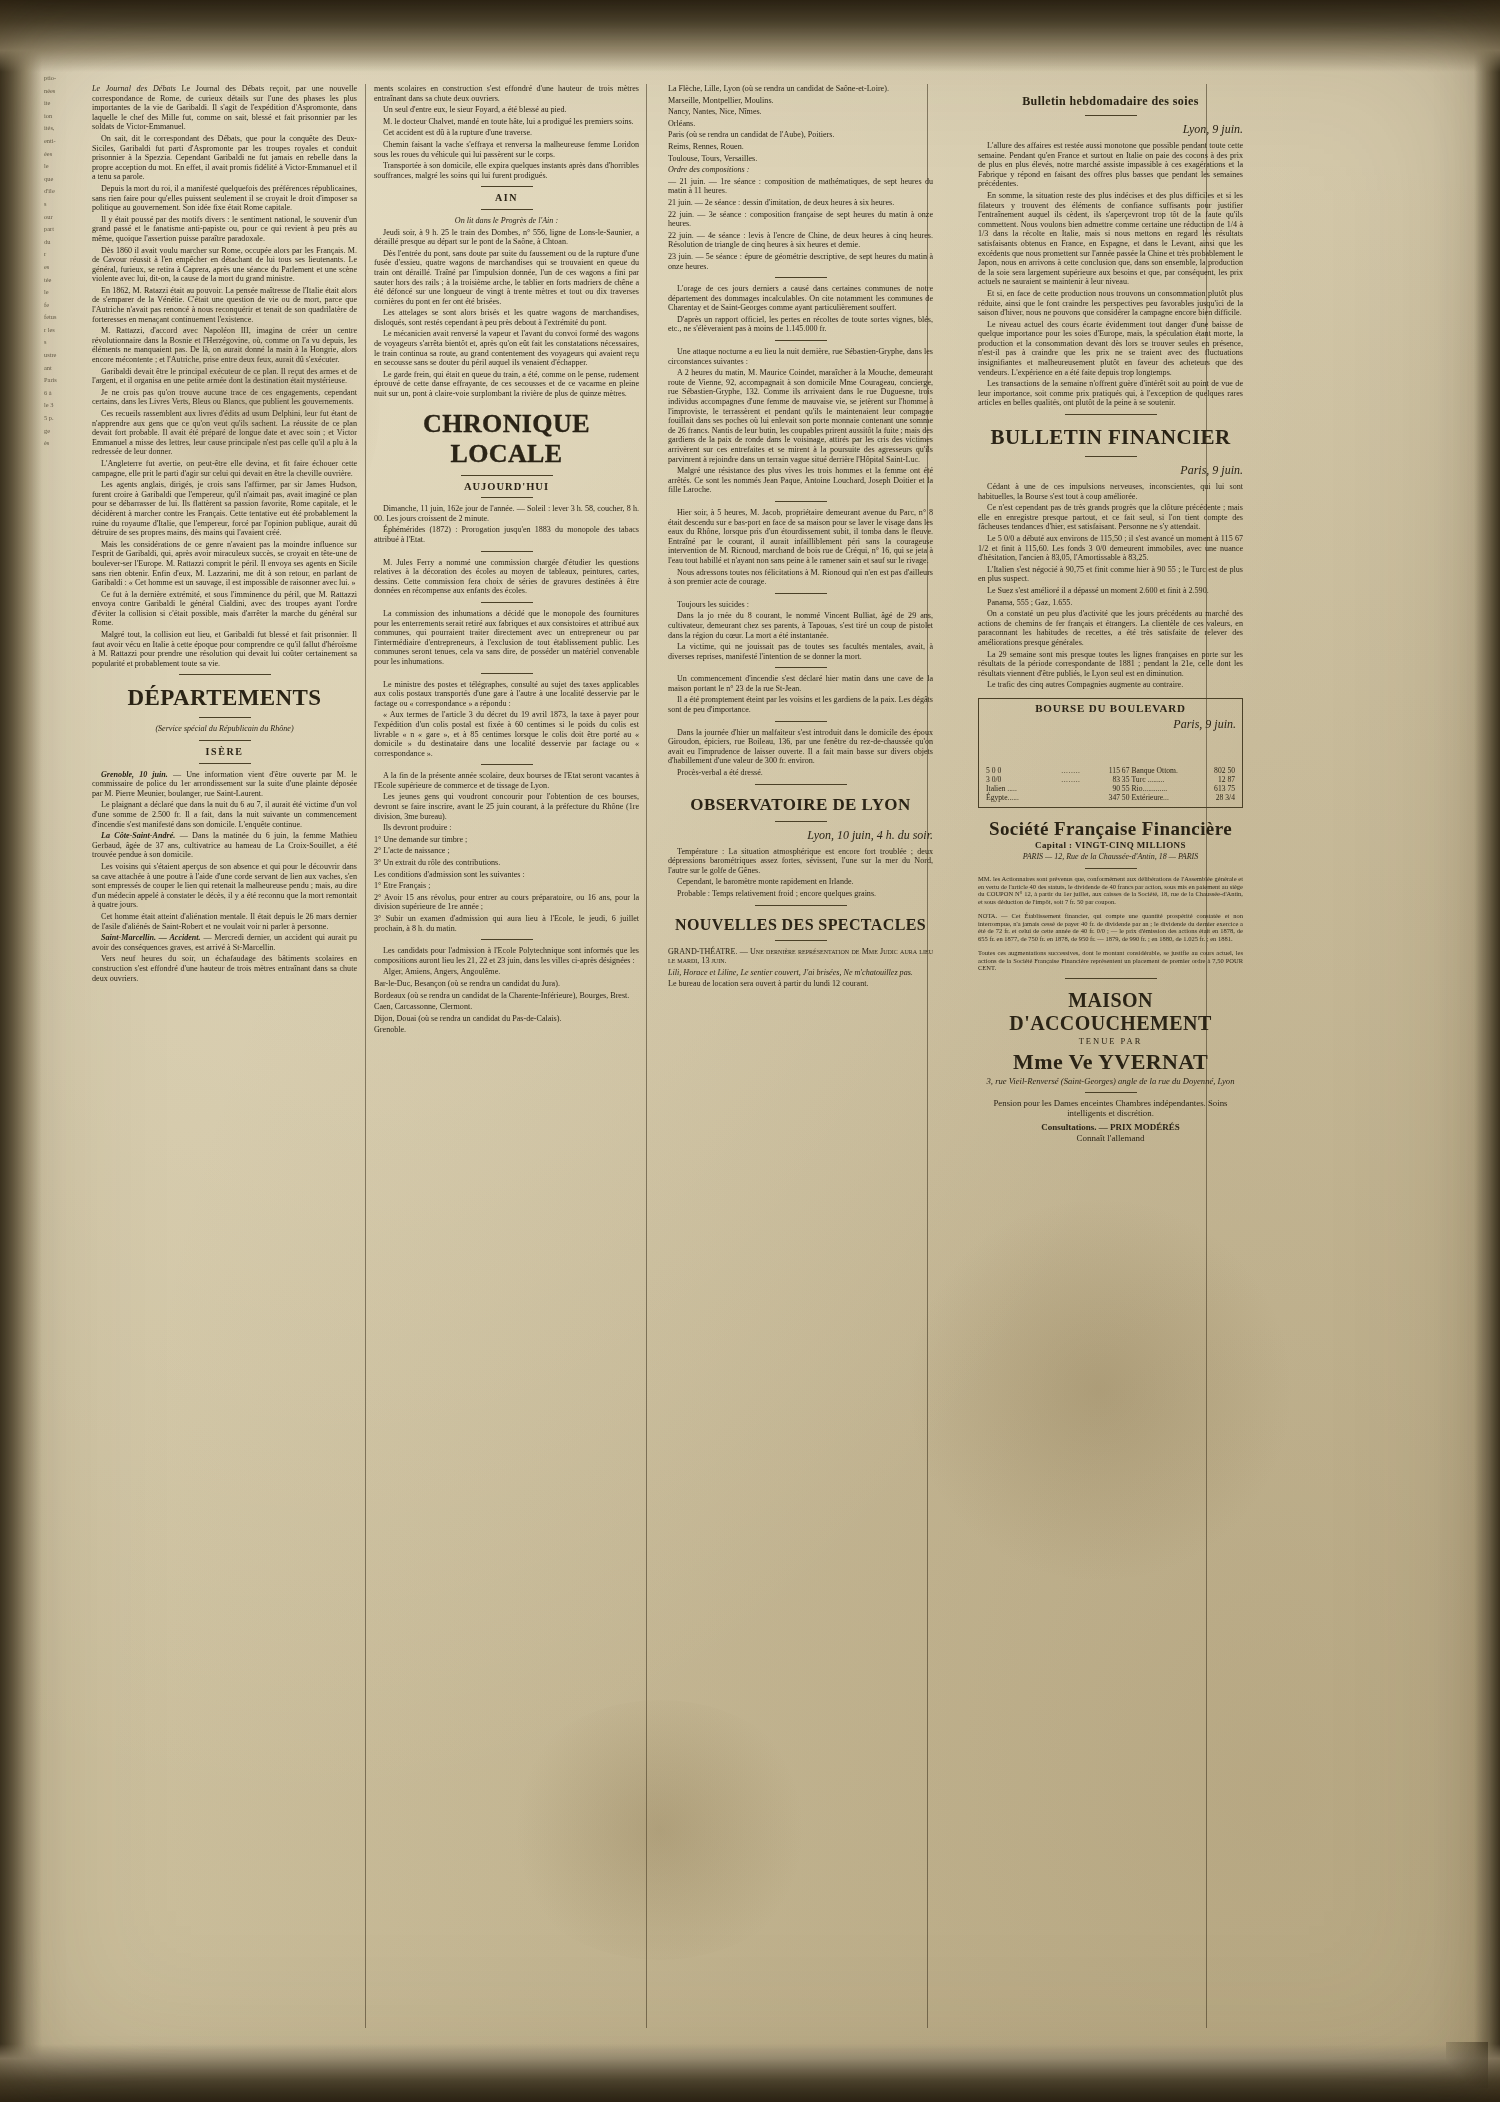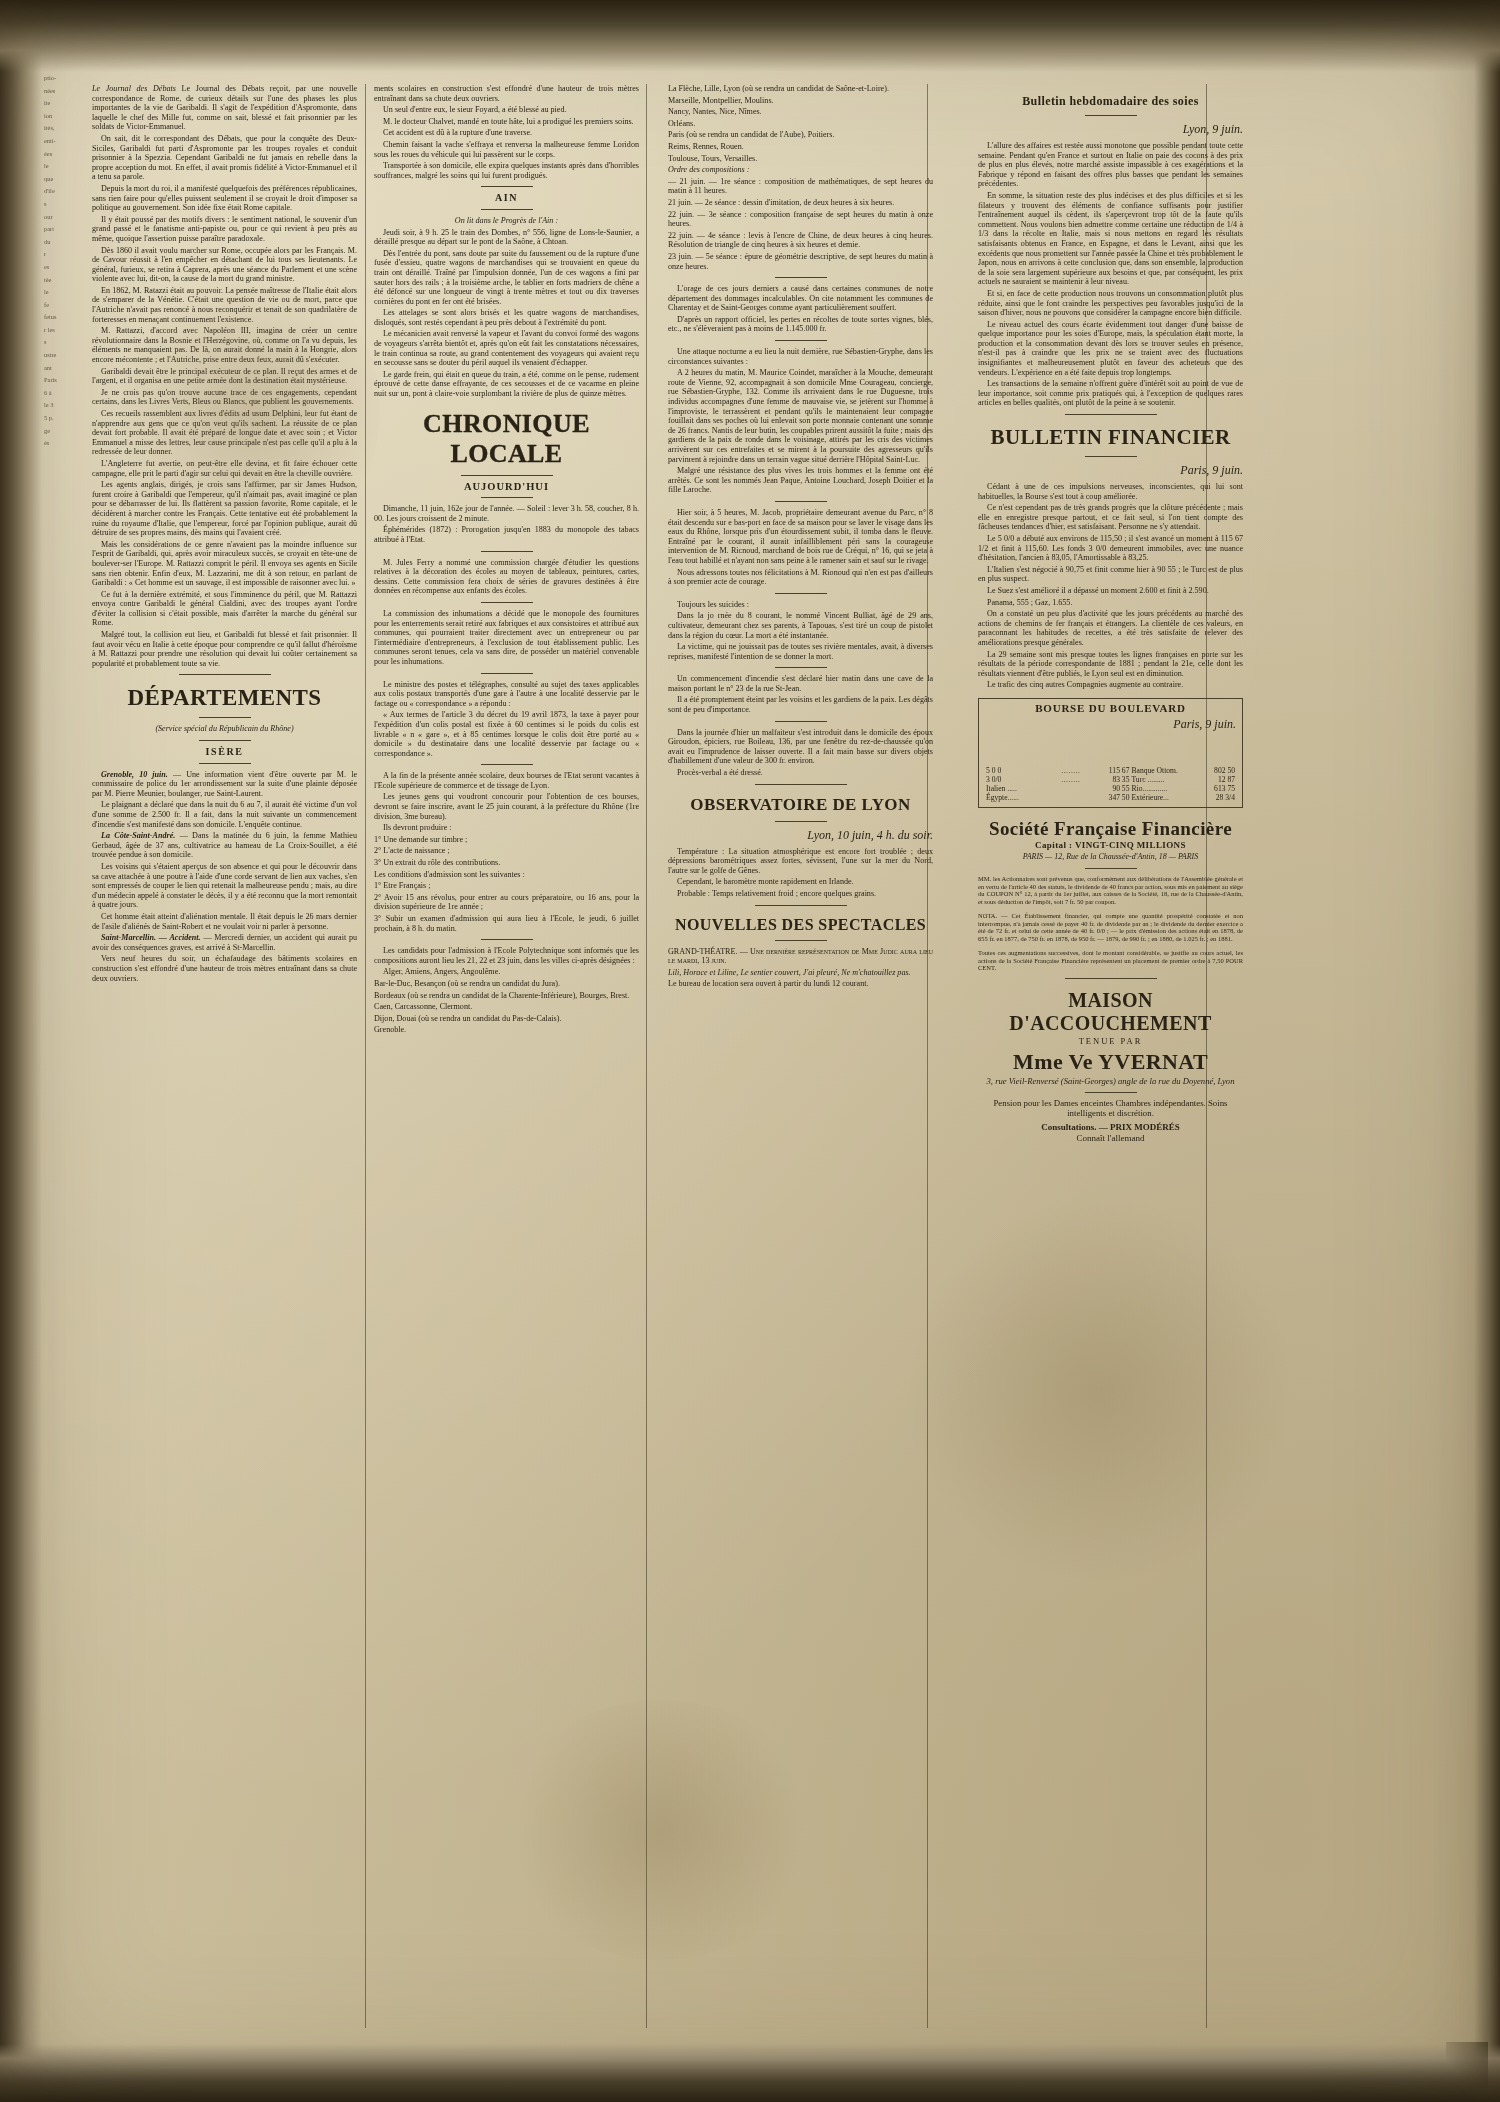--- a/index.html
+++ b/index.html
@@ -301,41 +301,41 @@
         <hr class="sep">
         <p class="t">Une attaque nocturne a eu lieu la nuit dernière, rue Sébastien-Gryphe, dans les circonstances suivantes :</p>
         <p class="t">A 2 heures du matin, M. Maurice Coindet, maraîcher à la Mouche, demeurant route de Vienne, 92, accompagnait à son domicile Mme Courageau, concierge, rue Sébastien-Gryphe, 132. Comme ils arrivaient dans le rue Duguesne, trois individus accompagnes d'une femme de mauvaise vie, se jetèrent sur l'homme à l'improviste, le terrassèrent et pendant qu'ils le maintenaient leur compagne fouillait dans ses poches où lui enlevait son porte monnaie contenant une somme de 26 francs. Nantis de leur butin, les coupables prirent aussitôt la fuite ; mais des gardiens de la paix de ronde dans le voisinage, attirés par les cris des victimes arrivèrent sur ces entrefaites et se mirent à la poursuite des agresseurs qu'ils parvinrent à rejoindre dans un terrain vague situé derrière l'Hôpital Saint-Luc.</p>
         <p class="t">Malgré une résistance des plus vives les trois hommes et la femme ont été arrêtés. Ce sont les nommés Jean Paque, Antoine Louchard, Joseph Doitier et la fille Laroche.</p>
         <hr class="sep">
         <p class="t">Hier soir, à 5 heures, M. Jacob, propriétaire demeurant avenue du Parc, n° 8 était descendu sur e bas-port en face de sa maison pour se laver le visage dans les eaux du Rhône, lorsque pris d'un étourdissement subit, il tomba dans le fleuve. Entraîné par le courant, il aurait infailliblement péri sans la courageuse intervention de M. Ricnoud, marchand de bois rue de Créqui, n° 16, qui se jeta à l'eau tout habillé et n'ayant non sans peine à le ramener sain et sauf sur le rivage.</p>
         <p class="t">Nous adressons toutes nos félicitations à M. Rionoud qui n'en est pas d'ailleurs à son premier acte de courage.</p>
         <hr class="sep">
         <p class="t">Toujours les suicides :</p>
         <p class="t">Dans la jo rnée du 8 courant, le nommé Vincent Bulliat, âgé de 29 ans, cultivateur, demeurant chez ses parents, à Tapouas, s'est tiré un coup de pistolet dans la région du cœur. La mort a été instantanée.</p>
-        <p class="t">La victime, qui ne jouissait pas de toutes ses rivière mentales, avait, à diverses reprises, manifesté l'intention de se donner la mort.</p>
+        <p class="t">La victime, qui ne jouissait pas de toutes ses facultés mentales, avait, à diverses reprises, manifesté l'intention de se donner la mort.</p>
         <hr class="sep">
         <p class="t">Un commencement d'incendie s'est déclaré hier matin dans une cave de la maison portant le n° 23 de la rue St-Jean.</p>
         <p class="t">Il a été promptement éteint par les voisins et les gardiens de la paix. Les dégâts sont de peu d'importance.</p>
         <hr class="sep">
         <p class="t">Dans la journée d'hier un malfaiteur s'est introduit dans le domicile des époux Giroudon, épiciers, rue Boileau, 136, par une fenêtre du rez-de-chaussée qu'on avait eu l'imprudence de laisser ouverte. Il a fait main basse sur divers objets d'habillement d'une valeur de 300 fr. environ.</p>
         <p class="t">Procès-verbal a été dressé.</p>
 
         <hr class="sep wide">
         <h2 class="head hd-obs">OBSERVATOIRE DE LYON</h2>
         <hr class="sep">
         <p class="dateline">Lyon, 10 juin, 4 h. du soir.</p>
         <p class="t">Température : La situation atmosphérique est encore fort troublée ; deux dépressions barométriques assez fortes, sévissent, l'une sur la mer du Nord, l'autre sur le golfe de Gênes.</p>
         <p class="t">Cependant, le baromètre monte rapidement en Irlande.</p>
         <p class="t">Probable : Temps relativement froid ; encore quelques grains.</p>
 
         <hr class="sep wide">
         <h2 class="head hd-spect">NOUVELLES DES SPECTACLES</h2>
         <hr class="sep">
         <p class="t noind sc">GRAND-THÉATRE. — Une dernière représentation de Mme Judic aura lieu le mardi, 13 juin.</p>
-        <p class="t noind it">Lili, Horace et Liline, Le sentier couvert, J'ai pleuré, Ne m'chatouillez pas.</p>
+        <p class="t noind it">Lili, Horace et Liline, Le sentier couvert, J'ai brisées, Ne m'chatouillez pas.</p>
         <p class="t noind">Le bureau de location sera ouvert à partir du lundi 12 courant.</p>
       </div>
 
       <div class="col c4">
         <h2 class="head hd-bull">Bulletin hebdomadaire des soies</h2>
         <hr class="sep">
         <p class="dateline">Lyon, 9 juin.</p>
         <p class="t">L'allure des affaires est restée aussi monotone que possible pendant toute cette semaine. Pendant qu'en France et surtout en Italie on paie des cocons à des prix de plus en plus élevés, notre marché assiste impassible à ces exagérations et la Fabrique y répond en faisant des offres plus basses que pendant les semaines précédentes.</p>
         <p class="t">En somme, la situation reste des plus indécises et des plus difficiles et si les filateurs y trouvent des éléments de confiance suffisants pour justifier l'entraînement auquel ils cèdent, ils s'aperçevront trop tôt de la faute qu'ils commettent. Nous voulons bien admettre comme certaine une réduction de 1/4 à 1/3 dans la récolte en Italie, mais si nous mettons en regard les résultats satisfaisants obtenus en France, en Espagne, et dans le Levant, ainsi que les excédents que nous promettent sur l'année passée la Chine et très probablement le Japon, nous en arrivons à cette conclusion que, dans son ensemble, la production de la soie sera largement supérieure aux besoins et que, par conséquent, les prix actuels ne sauraient se maintenir à leur niveau.</p>
         <p class="t">Et si, en face de cette production nous trouvons un consommation plutôt plus réduite, ainsi que le font craindre les perspectives peu favorables jusqu'ici de la saison d'hiver, nous ne pouvons que considérer la campagne encore bien difficile.</p>

